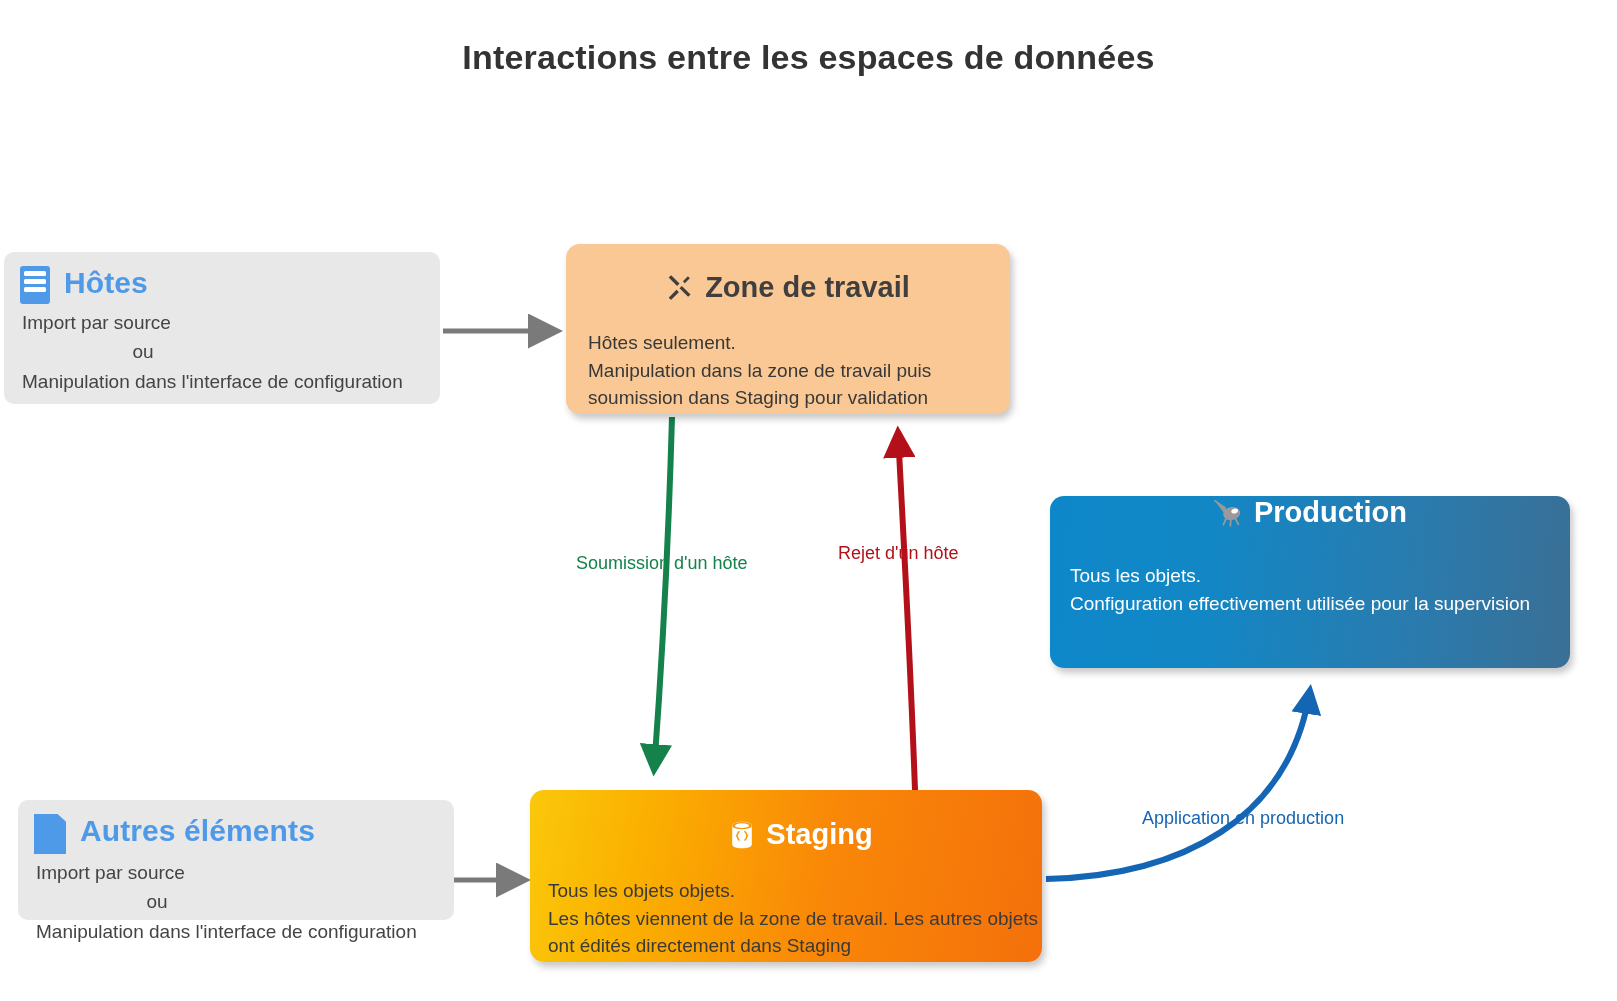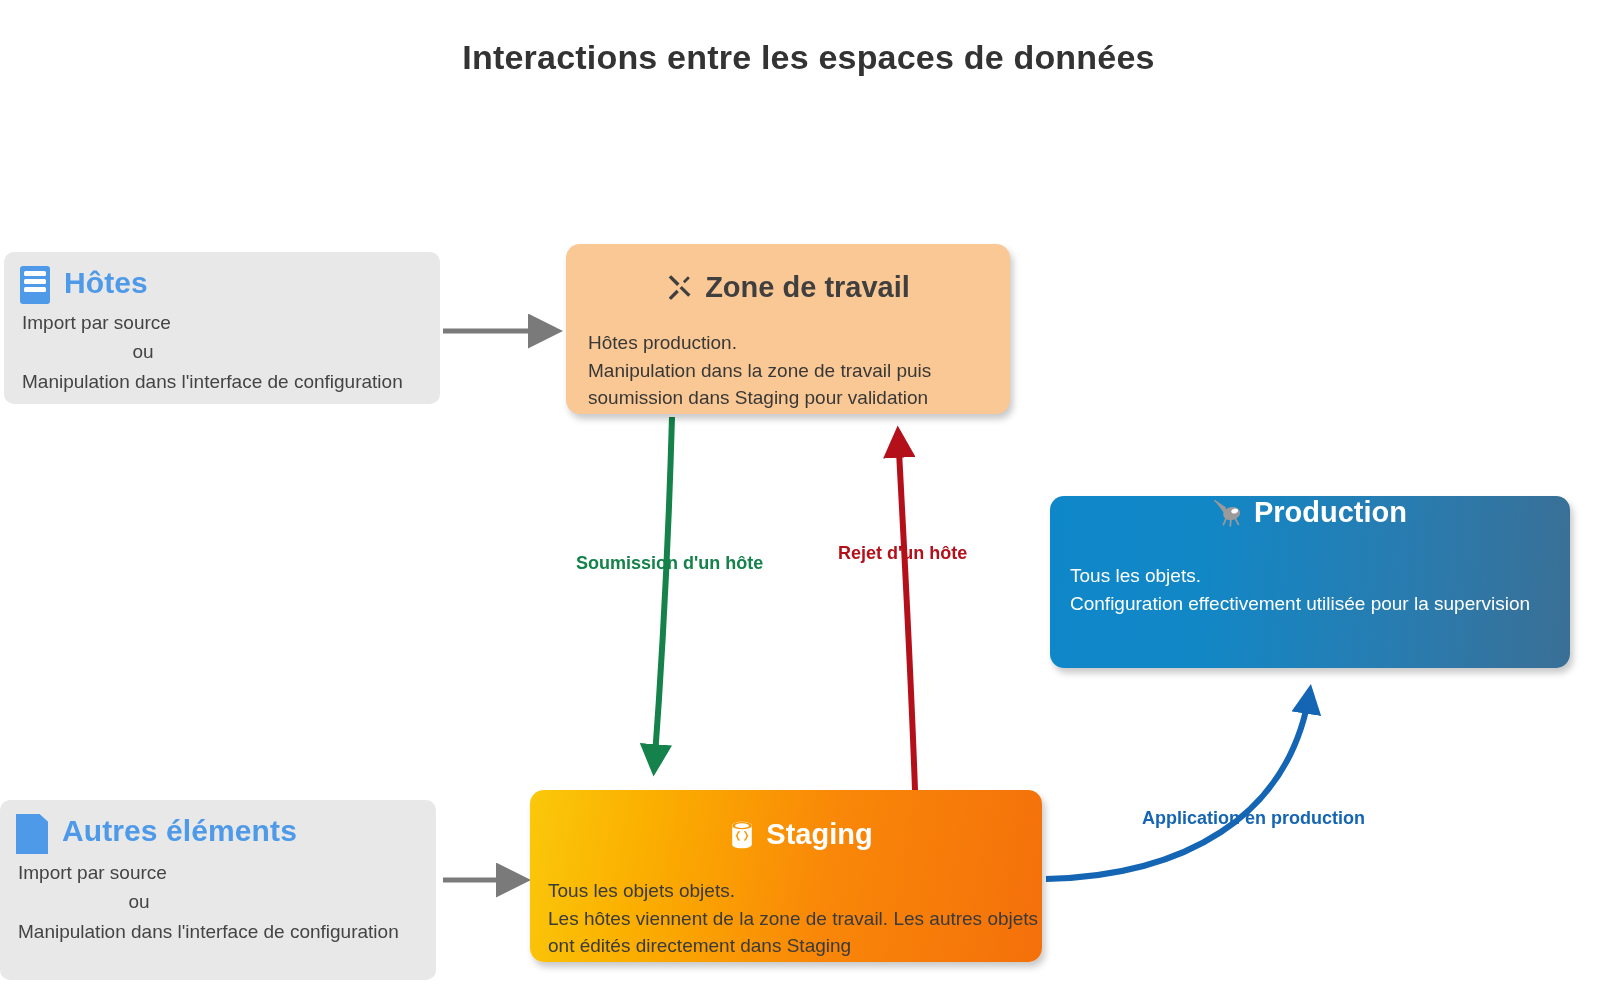--- a/index.html
+++ b/index.html
@@ -160,21 +160,21 @@
     font-size: 34px;
     font-weight: bold;
     color: #333333;
     letter-spacing: .2px;
   }
 
   
   .edge-label {
     position: absolute;
     font-size: 18px;
-    font-weight: bold;
+    font-weight: normal;
     white-space: nowrap;
   }
   #label-submit  { color: #14824a; left: 576px; top: 553px; }
   #label-reject  { color: #b4101a; left: 838px; top: 543px; }
   #label-apply   { color: #1565b5; left: 1142px; top: 808px; }
 
   .icon-glyph { font-size: 27px; line-height: 1; }
 </style>
 </head>
 <body>
@@ -233,21 +233,21 @@
       </span>
       <span class="src-title">Hôtes</span>
     </div>
     <div class="src-body">
       <span class="src-line">Import par source</span>
       <span class="src-line center">ou</span>
       <span class="src-line">Manipulation dans l'interface de configuration</span>
     </div>
   </div>
 
-  <div class="node src-box" id="node-other" style="left:0; top:800px; width:436px; height:180px;">
+  <div class="node src-box" id="node-other" style="left:18px; top:800px; width:436px; height:120px;">
     <div class="src-head">
       <span class="icon-doc"></span>
       <span class="src-title">Autres éléments</span>
     </div>
     <div class="src-body">
       <span class="src-line">Import par source</span>
       <span class="src-line center">ou</span>
       <span class="src-line">Manipulation dans l'interface de configuration</span>
     </div>
   </div>
@@ -256,21 +256,21 @@
     <div class="proc-title">
       <svg class="icon-glyph" width="28" height="28" viewBox="0 0 24 24" fill="#3f3f3f">
         <path d="M2.3 3.1 L4.4 1 L11.6 8.2 L9.5 10.3 Z"></path>
         <path d="M13.6 10.2 L21 17.6 L19 19.6 L11.6 12.2 Z"></path>
         <path d="M20.4 1.4 L16.1 5.7 L14.5 4.1 L18.8 -0.2 Z" transform="translate(0,2.2)"></path>
         <path d="M9.0 13.6 L11.0 15.6 L4.5 22.1 A2.8 2.8 0 0 1 2.5 20.1 Z"></path>
       </svg>
       <span>Zone de travail</span>
     </div>
     <div class="proc-body">
-      <span>Hôtes production.</span>
+      <span>Hôtes seulement.</span>
       <span>Manipulation dans la zone de travail puis</span>
       <span>soumission dans Staging pour validation</span>
     </div>
   </div>
 
   <div class="node proc" id="node-staging" style="left:530px; top:790px; width:512px; height:172px;">
     <div class="proc-title">
       <svg class="icon-glyph" width="26" height="28" viewBox="0 0 20 24" fill="#ffffff">
         <path d="M10 0.6 C15 0.6 18.4 2.1 18.4 3.9 L18.4 20.1 C18.4 21.9 15 23.4 10 23.4
                  C5 23.4 1.6 21.9 1.6 20.1 L1.6 3.9 C1.6 2.1 5 0.6 10 0.6 Z"></path>

